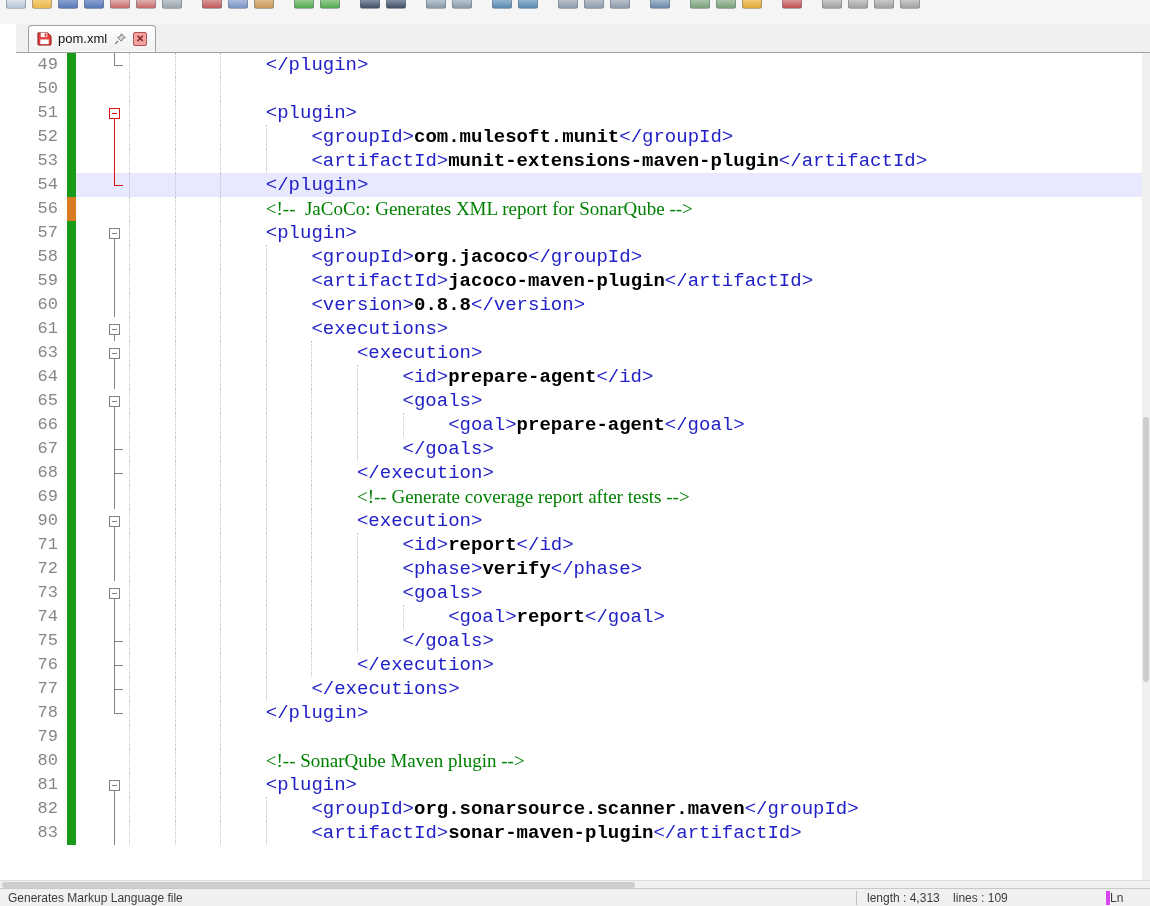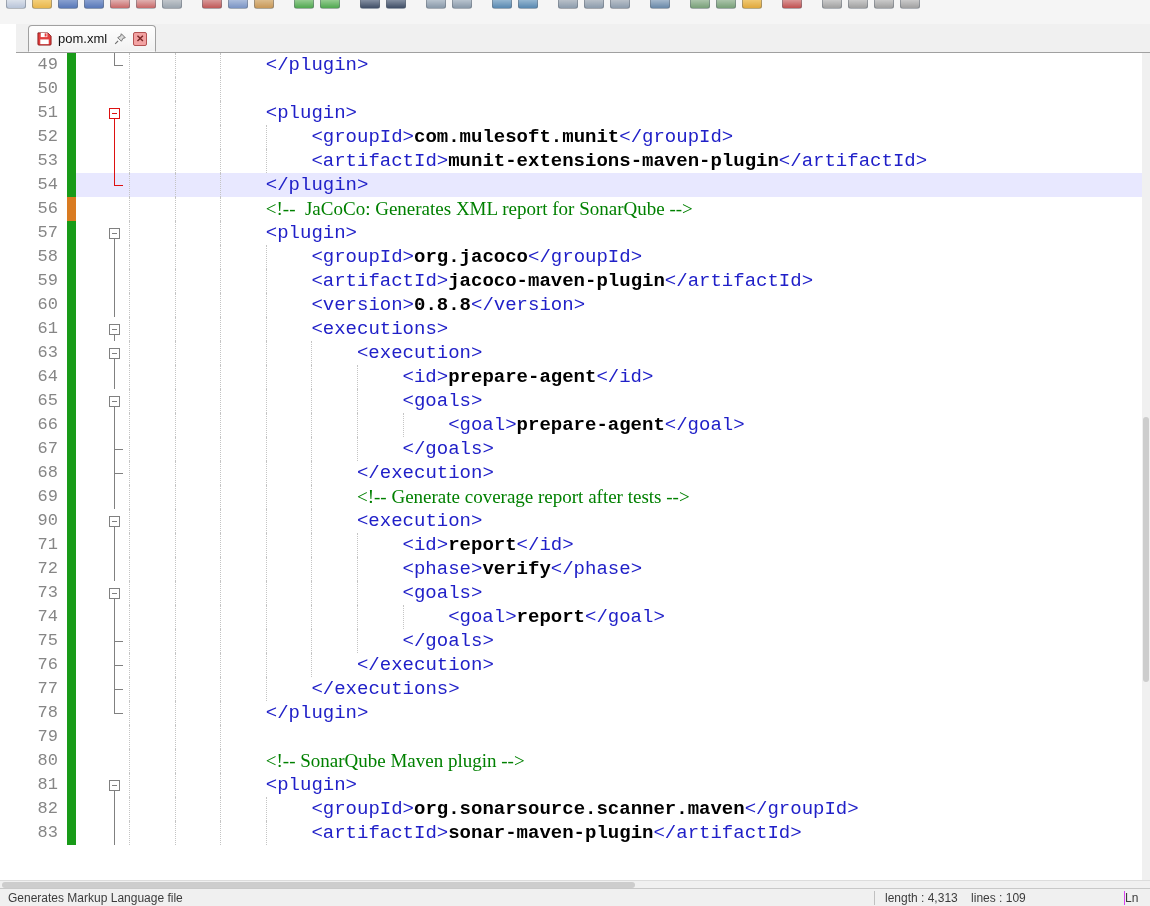--- a/index.html
+++ b/index.html
@@ -92,21 +92,21 @@
   .hscroll { flex:none; height:8px; background:#f0f0f0; border-top:1px solid #dcdcdc; position:relative; }
   .hscroll .thumb { position:absolute; top:1px; height:6px; left:2px; width:55%; background:#cdcdcd; border-radius:3px; }
 
   
   .status {
     flex:none; height:18px; background:#f0f0f0; border-top:1px solid #c8c8c8;
     display:flex; align-items:center; font-size:12px; color:#3c3c3c;
   }
   .seg1 { flex:1; padding-left:8px; white-space:pre; overflow:hidden; }
   .seg2 { flex:none; width:250px; padding-left:10px; border-left:1px solid #c0c0c0; white-space:pre; overflow:hidden; }
-  .seg3 { flex:none; width:26px; padding-left:0; border-left:1px solid #d946ef; white-space:pre; overflow:hidden; }
+  .seg3 { flex:none; width:44px; padding-left:0; border-left:4px solid #d946ef; white-space:pre; overflow:hidden; }
 </style>
 </head>
 <body>
 
 <div class="app">
 
   <div class="toolbar">
       <span class="tb-icon" style="background: linear-gradient(rgb(254, 254, 254), rgb(184, 196, 216));"></span>
       <span class="tb-icon" style="background: linear-gradient(rgb(255, 233, 168), rgb(232, 182, 76));"></span>
       <span class="tb-icon" style="background: linear-gradient(rgb(184, 200, 232), rgb(88, 120, 184));"></span>

